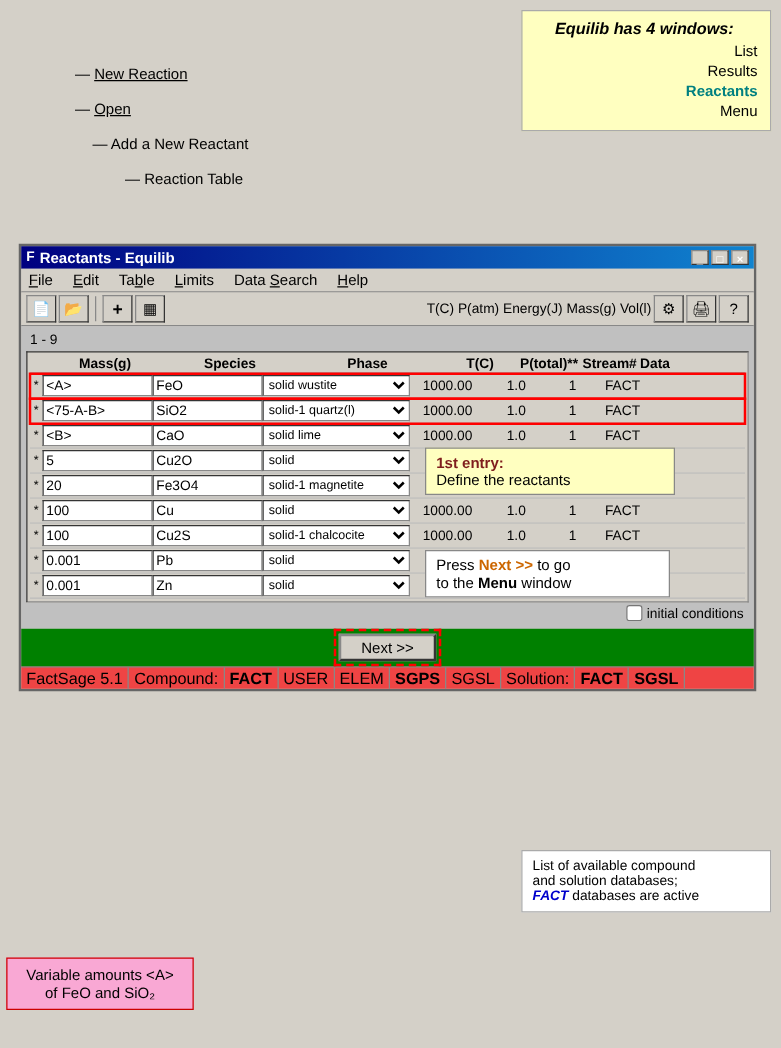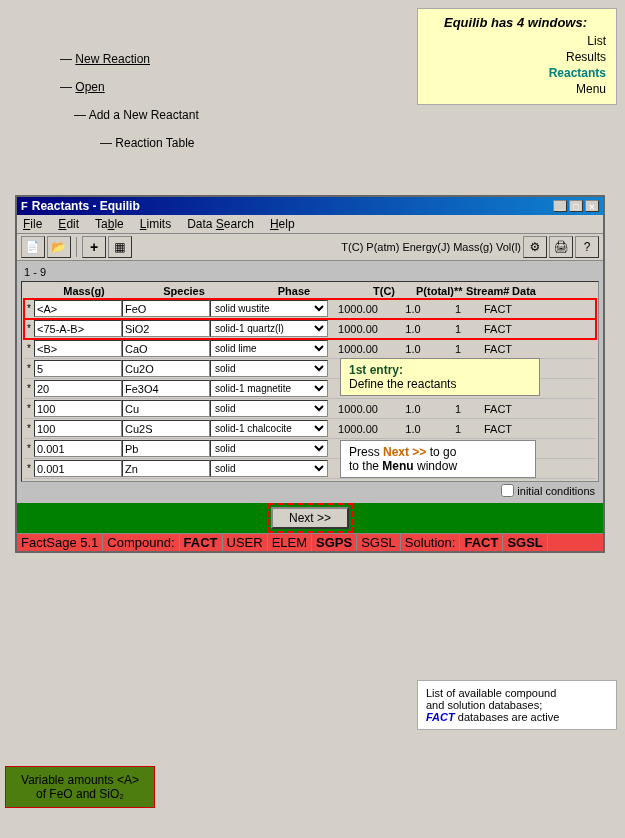--- a/index.html
+++ b/index.html
@@ -506,30 +506,30 @@
     <div class="status-item">ELEM</div>
     <div class="status-item active">SGPS</div>
     <div class="status-item">SGSL</div>
     <div class="status-item">Solution:</div>
     <div class="status-item active">FACT</div>
     <div class="status-item active">SGSL</div>
   </div>
 </div>
 
 <div style="position:absolute; top:358px; left:340px; background:#ffffc0; border:1px solid #888; padding:4px 8px; font-size:12px; z-index:20; width:200px;">
-  <span style="color:#14532d; font-weight:bold;">1st entry:</span>
+  <span style="color:#7f1d1d; font-weight:bold;">1st entry:</span>
   <br><span>Define the reactants</span>
 </div>
 
 <div style="position:absolute; top:440px; left:340px; background:#ffffff; border:1px solid #888; padding:4px 8px; font-size:12px; z-index:20; width:196px;">
   <span>Press </span><span style="color:#cc6600; font-weight:bold;">Next &gt;&gt;</span><span> to go</span>
   <br><span>to the </span><span style="font-weight:bold;">Menu</span><span> window</span>
 </div>
 
 <div style="position:absolute; top:680px; right:8px; width:200px; background:white; border:1px solid #aaa; padding:6px 8px; font-size:11px;">
   <span>List of available compound<br>and solution databases;<br></span>
   <span style="color:#0000cc; font-style:italic; font-weight:bold;">FACT</span>
   <span> databases are active</span>
 </div>
 
-<div style="position:absolute; bottom:30px; left:5px; width:150px; background:#4d7c0f; border:1px solid #cc0000; padding:6px 8px; font-size:12px; text-align:center;">
+<div style="position:absolute; bottom:30px; left:5px; width:150px; background:#f9a8d4; border:1px solid #cc0000; padding:6px 8px; font-size:12px; text-align:center;">
   <span>Variable amounts &lt;A&gt;<br>of FeO and SiO₂</span>
 </div>
 
 </body></html>

